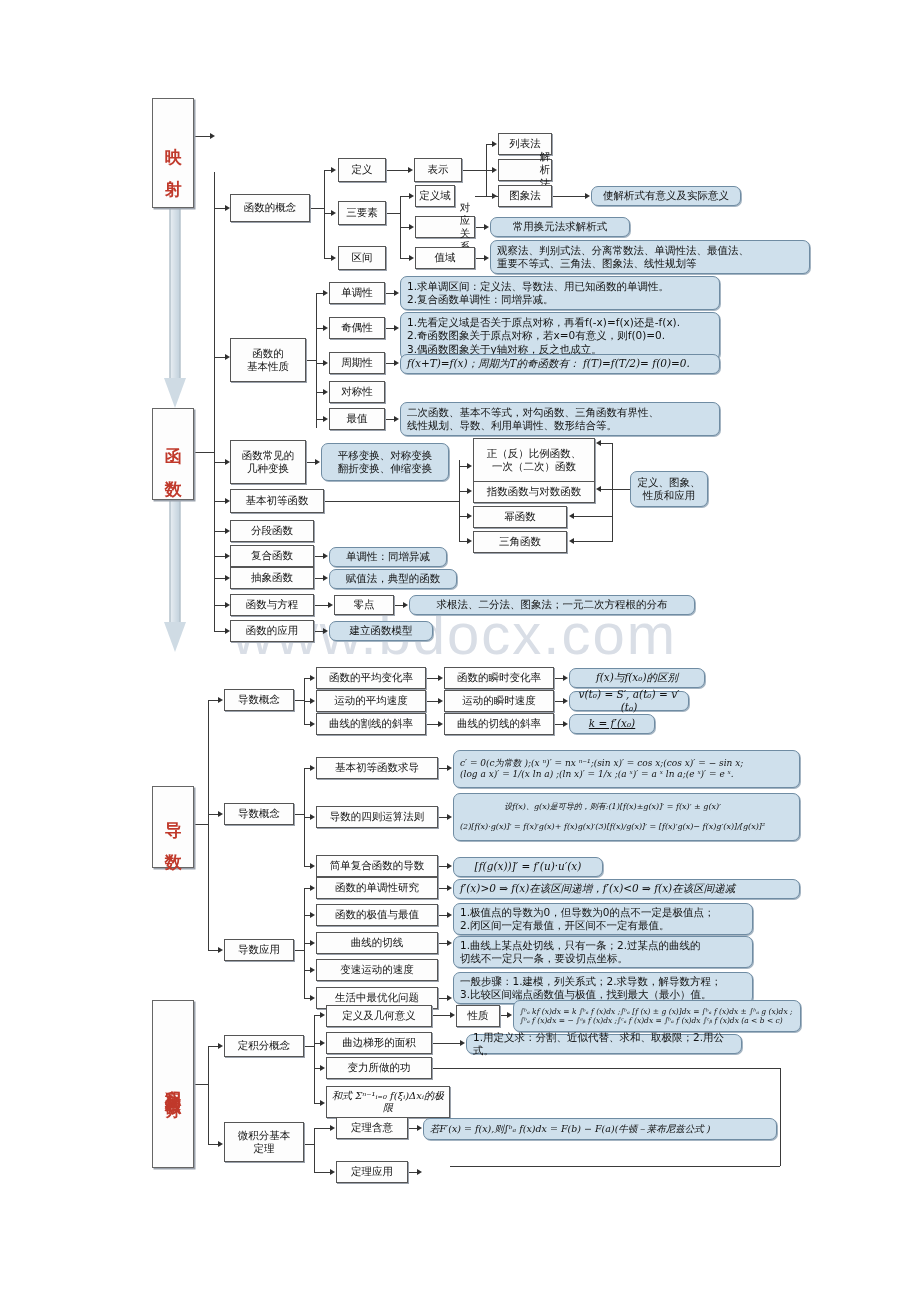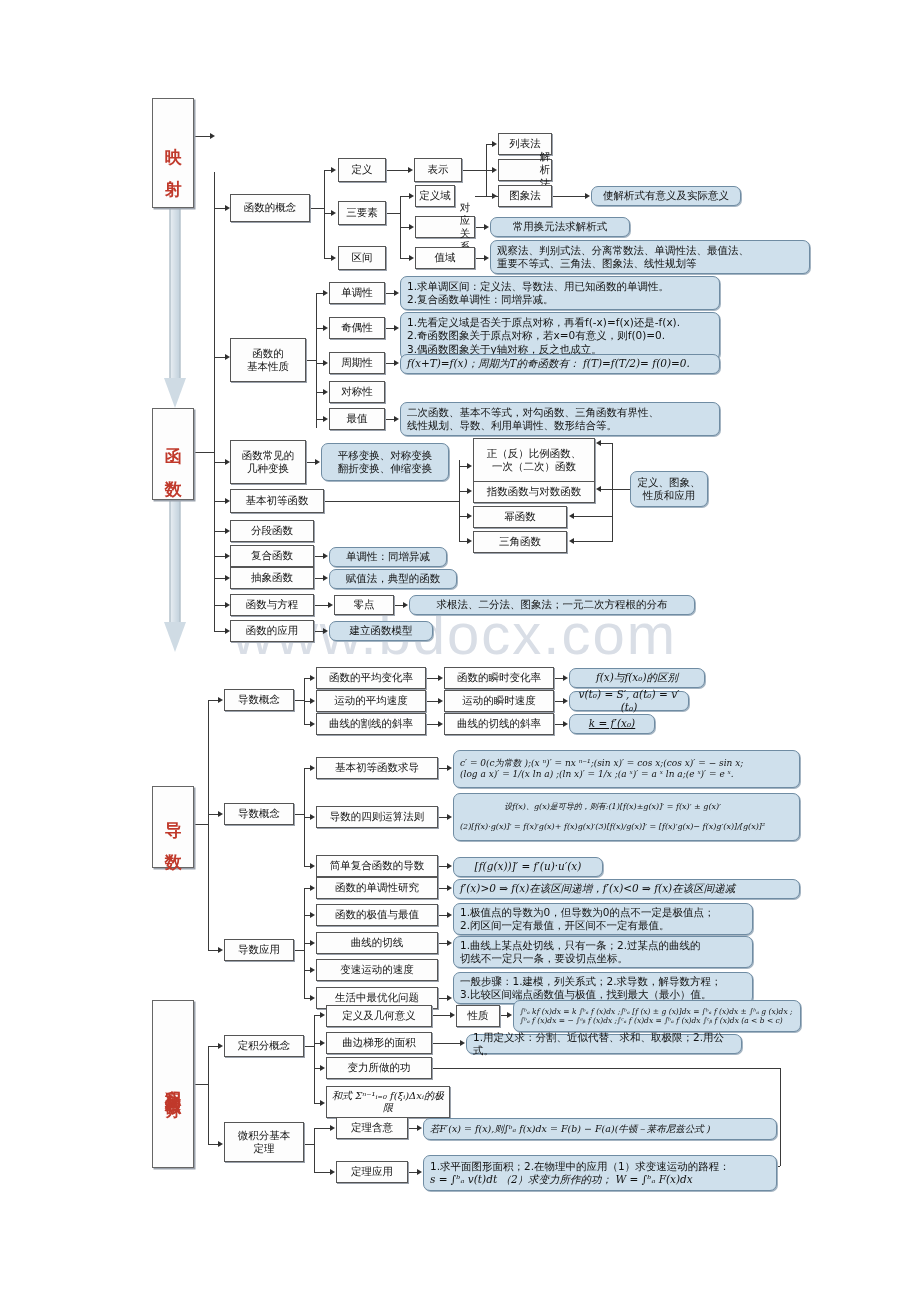--- a/index.html
+++ b/index.html
@@ -653,20 +653,14 @@
   </div>
 
   <div class="ln lnh" style="left:408px;top:1128px;width:9px;"></div>
   <div class="ar" style="left:417px;top:1124.8px;"></div>
   <div class="node blue ml" style="left:423px;top:1118px;width:354px;height:22px;font-size:9.5px;">
     <span class="txt fml">若F′(x) = f(x),则∫ᵇₐ f(x)dx = F(b) − F(a)(牛顿－莱布尼兹公式 )</span>
   </div>
 
   <div class="ln lnh" style="left:408px;top:1172px;width:9px;"></div>
   <div class="ar" style="left:417px;top:1168.8px;"></div>
-  <div class="node blue ml" style="left:423px;top:1155px;width:354px;height:36px;">
-    <span class="txt">
-      <span>1.求平面图形面积；2.在物理中的应用（1）求变速运动的路程：</span><br>
-      <span class="fml">s = ∫ᵇₐ v(t)dt       （2）求变力所作的功；         W = ∫ᵇₐ F(x)dx</span>
-    </span>
-  </div>
 
 </div>
 
 </body></html>

